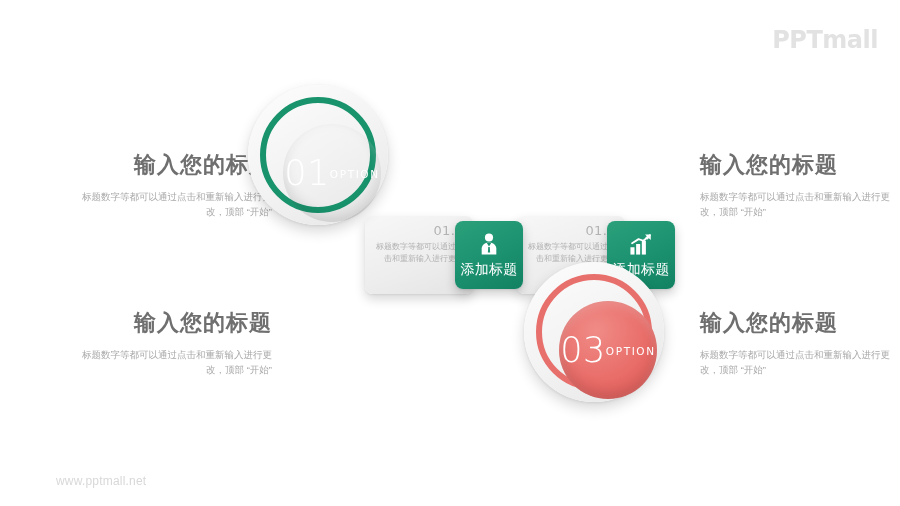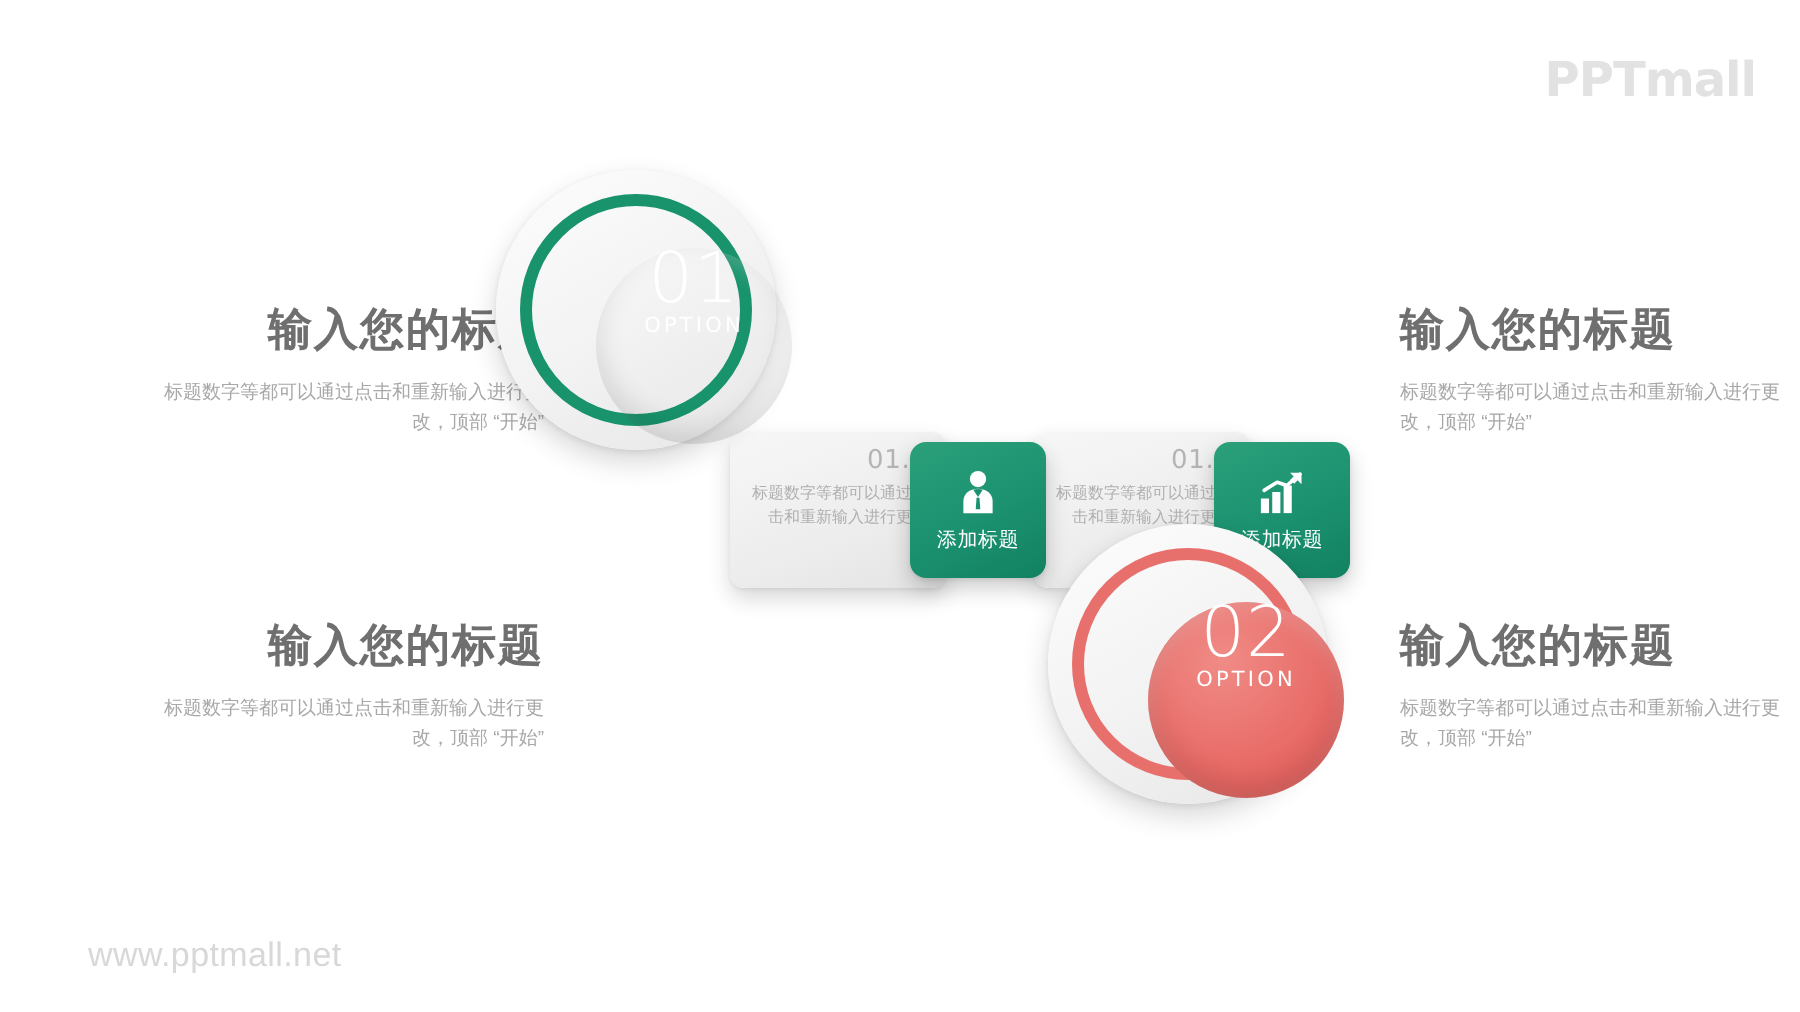--- a/index.html
+++ b/index.html
@@ -24,23 +24,23 @@
     font-weight: 700;
     letter-spacing: -0.5px;
     color: #e2e2e2;
     font-family: "DejaVu Sans", sans-serif;
     user-select: none;
   }
 
   
   #footer-url {
     position: absolute;
-    left: 44px;
+    left: 56px;
     bottom: 18px;
-    font-size: 17px;
+    font-size: 12px;
     color: #d8d8d8;
     letter-spacing: 0.2px;
   }
 
   
   .side-text {
     position: absolute;
     width: 200px;
   }
   .side-text .st-title {
@@ -82,27 +82,28 @@
   }
   .option-ring {
     position: absolute;
     left: 12px; top: 12px;
     width: 116px; height: 116px;
     border-radius: 50%;
     box-sizing: border-box;
   }
   .option-inner {
     position: absolute;
-    left: 32px; top: 21px;
+    left: 17px; top: 21px;
     width: 98px; height: 98px;
     border-radius: 50%;
     box-sizing: border-box;
     display: flex;
-    flex-direction: column;
+    flex-direction: row;
     align-items: center;
+    justify-content: center;
     box-shadow: inset 0 -6px 14px rgba(0,0,0,0.13), inset 0 4px 10px rgba(255,255,255,0.22);
   }
   .option-num {
     font-size: 35px;
     font-weight: 300;
     color: #ffffff;
     line-height: 0.92;
     letter-spacing: 0.5px;
     font-family: "DejaVu Sans", sans-serif;
   }
@@ -167,21 +168,21 @@
     box-shadow: 0 5px 11px rgba(0,0,0,0.2), 0 1px 2px rgba(0,0,0,0.08);
   }
   .action-tile.green { background: linear-gradient(155deg,#2ba07a 0%,#1b9170 55%,#128161 100%); }
   .action-tile .at-icon {
     width: 26px;
     height: 26px;
     margin-bottom: 4px;
     display: block;
   }
   .action-tile .at-label {
-    font-size: 10px;
+    font-size: 14px;
     color: #ffffff;
     letter-spacing: 0.3px;
     white-space: nowrap;
   }
 
   
   #info-card-011   { left: 365px; top: 131px; }
   #action-tile-011 { left: 455px; top: 136px; }
   #info-card-012   { left: 517px; top: 131px; }
   #action-tile-012 { left: 607px; top: 136px; }
@@ -232,21 +233,21 @@
     </svg>
     <span class="at-label">添加标题</span>
   </div>
 </div>
 
 <div class="row" id="row-02">
 
   <div class="option-circle" id="option-circle-02">
     <div class="option-ring">
       <div class="option-inner">
-        <span class="option-num">02</span>
+        <span class="option-num">03</span>
         <span class="option-label">OPTION</span>
       </div>
     </div>
   </div>
 </div>
 
 <div class="side-text align-right" id="side-text-top-left">
   <p class="st-title">输入您的标题</p>
   <p class="st-body">标题数字等都可以通过点击和重新输入进行更改，顶部 “开始”</p>
 </div>

